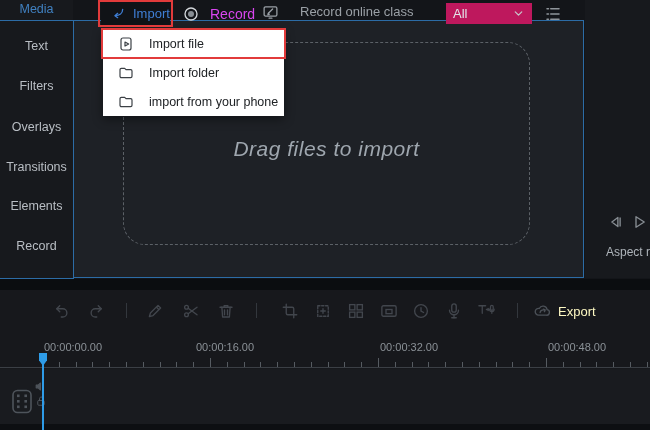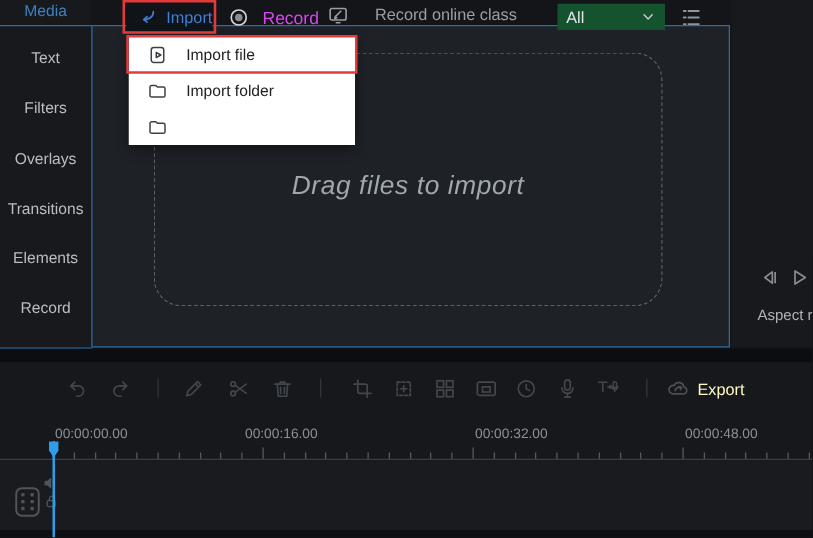--- a/index.html
+++ b/index.html
@@ -33,21 +33,21 @@
                 display:flex; align-items:center; gap:7px; padding-left:9px;
                 background:#101317; cursor:pointer; }
   .import-btn .lbl { font-size:13px; color:#3f7fd6; }
   .record-btn { position:absolute; left:183px; top:4px; height:20px; z-index:6;
                 display:flex; align-items:center; gap:11px; cursor:pointer; }
   .record-btn .lbl { font-size:14px; color:#d946ef; }
   .rec-online-btn { position:absolute; left:262px; top:4px; height:20px; z-index:6;
                 display:flex; gap:21px; cursor:pointer; }
   .rec-online-btn .lbl { font-size:13px; color:#9aa0a6; }
   .all-select { position:absolute; left:446px; top:3px; width:86px; height:21px; z-index:6;
-                background:#14532d; display:flex; align-items:center; cursor:pointer;
+                background:#be185d; display:flex; align-items:center; cursor:pointer;
                 padding:0 7px; }
   .all-select .val { flex:1; font-size:13px; color:#e2e6ea; }
   .listview-btn { position:absolute; left:544px; top:5px; width:18px; height:18px; z-index:6;
                   color:#8f959b; cursor:pointer; }
 
   
   .import-menu { position:absolute; left:103px; top:29px; width:181px; height:87px; z-index:10;
                  background:#ffffff; box-shadow:0 3px 10px rgba(0,0,0,.45); }
   .menu-row { position:absolute; left:0; width:181px; height:29px; display:flex;
               align-items:center; gap:15px; padding-left:15px; cursor:pointer; }
@@ -176,20 +176,21 @@
       </svg>
     </span>
     <span class="lbl">Import folder</span>
   </div>
   <div class="menu-row" style="top:58px">
     <span class="mi">
       <svg width="16" height="16" viewBox="0 0 24 24" fill="none" stroke="currentColor" stroke-width="1.8" stroke-linejoin="round">
         <path d="M3 7c0-1.1.9-2 2-2h5l2 2h7c1.1 0 2 .9 2 2v8c0 1.1-.9 2-2 2H5c-1.1 0-2-.9-2-2z"></path>
       </svg>
     </span>
+    <span class="lbl">import from your phone</span>
   </div>
 </div>
 
 <div class="hl-box hl-import"></div>
 <div class="hl-box hl-importfile"></div>
 
 <div class="preview">
   <div class="pv-btn" style="left:22px; top:213px">
     <svg width="18" height="18" viewBox="0 0 24 24" fill="none" stroke="currentColor" stroke-width="1.8" stroke-linejoin="round">
       <path d="M14.5 6 L6.5 12 L14.5 18 Z"></path>

